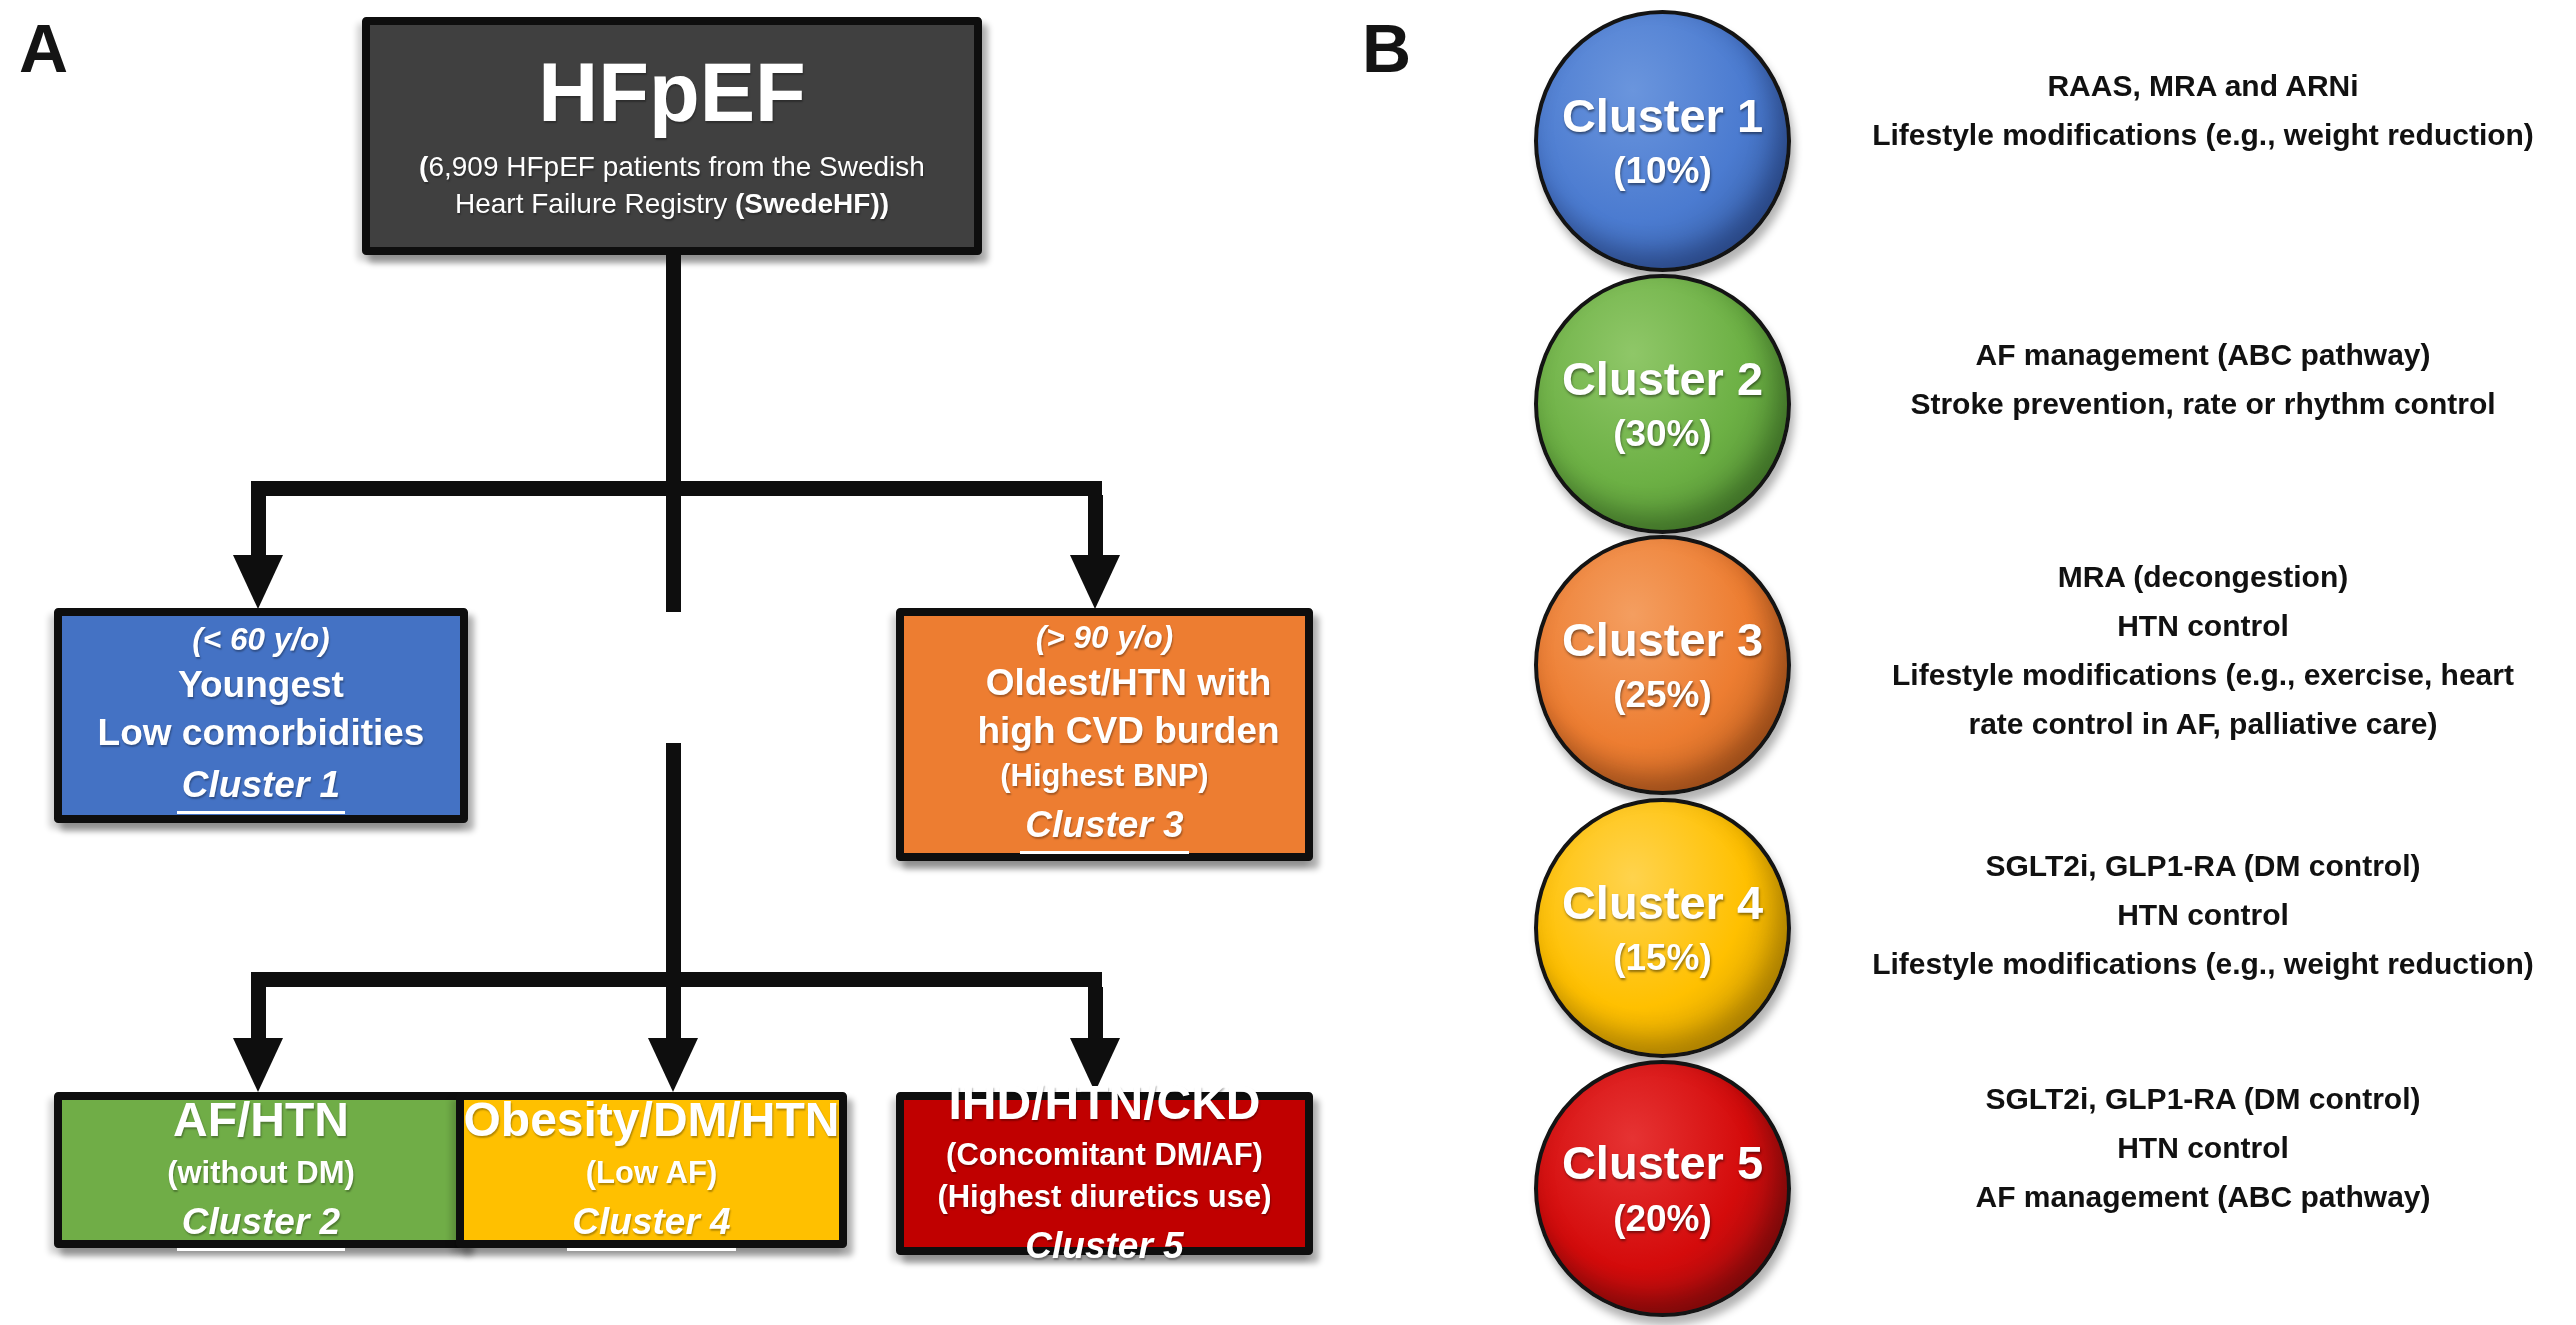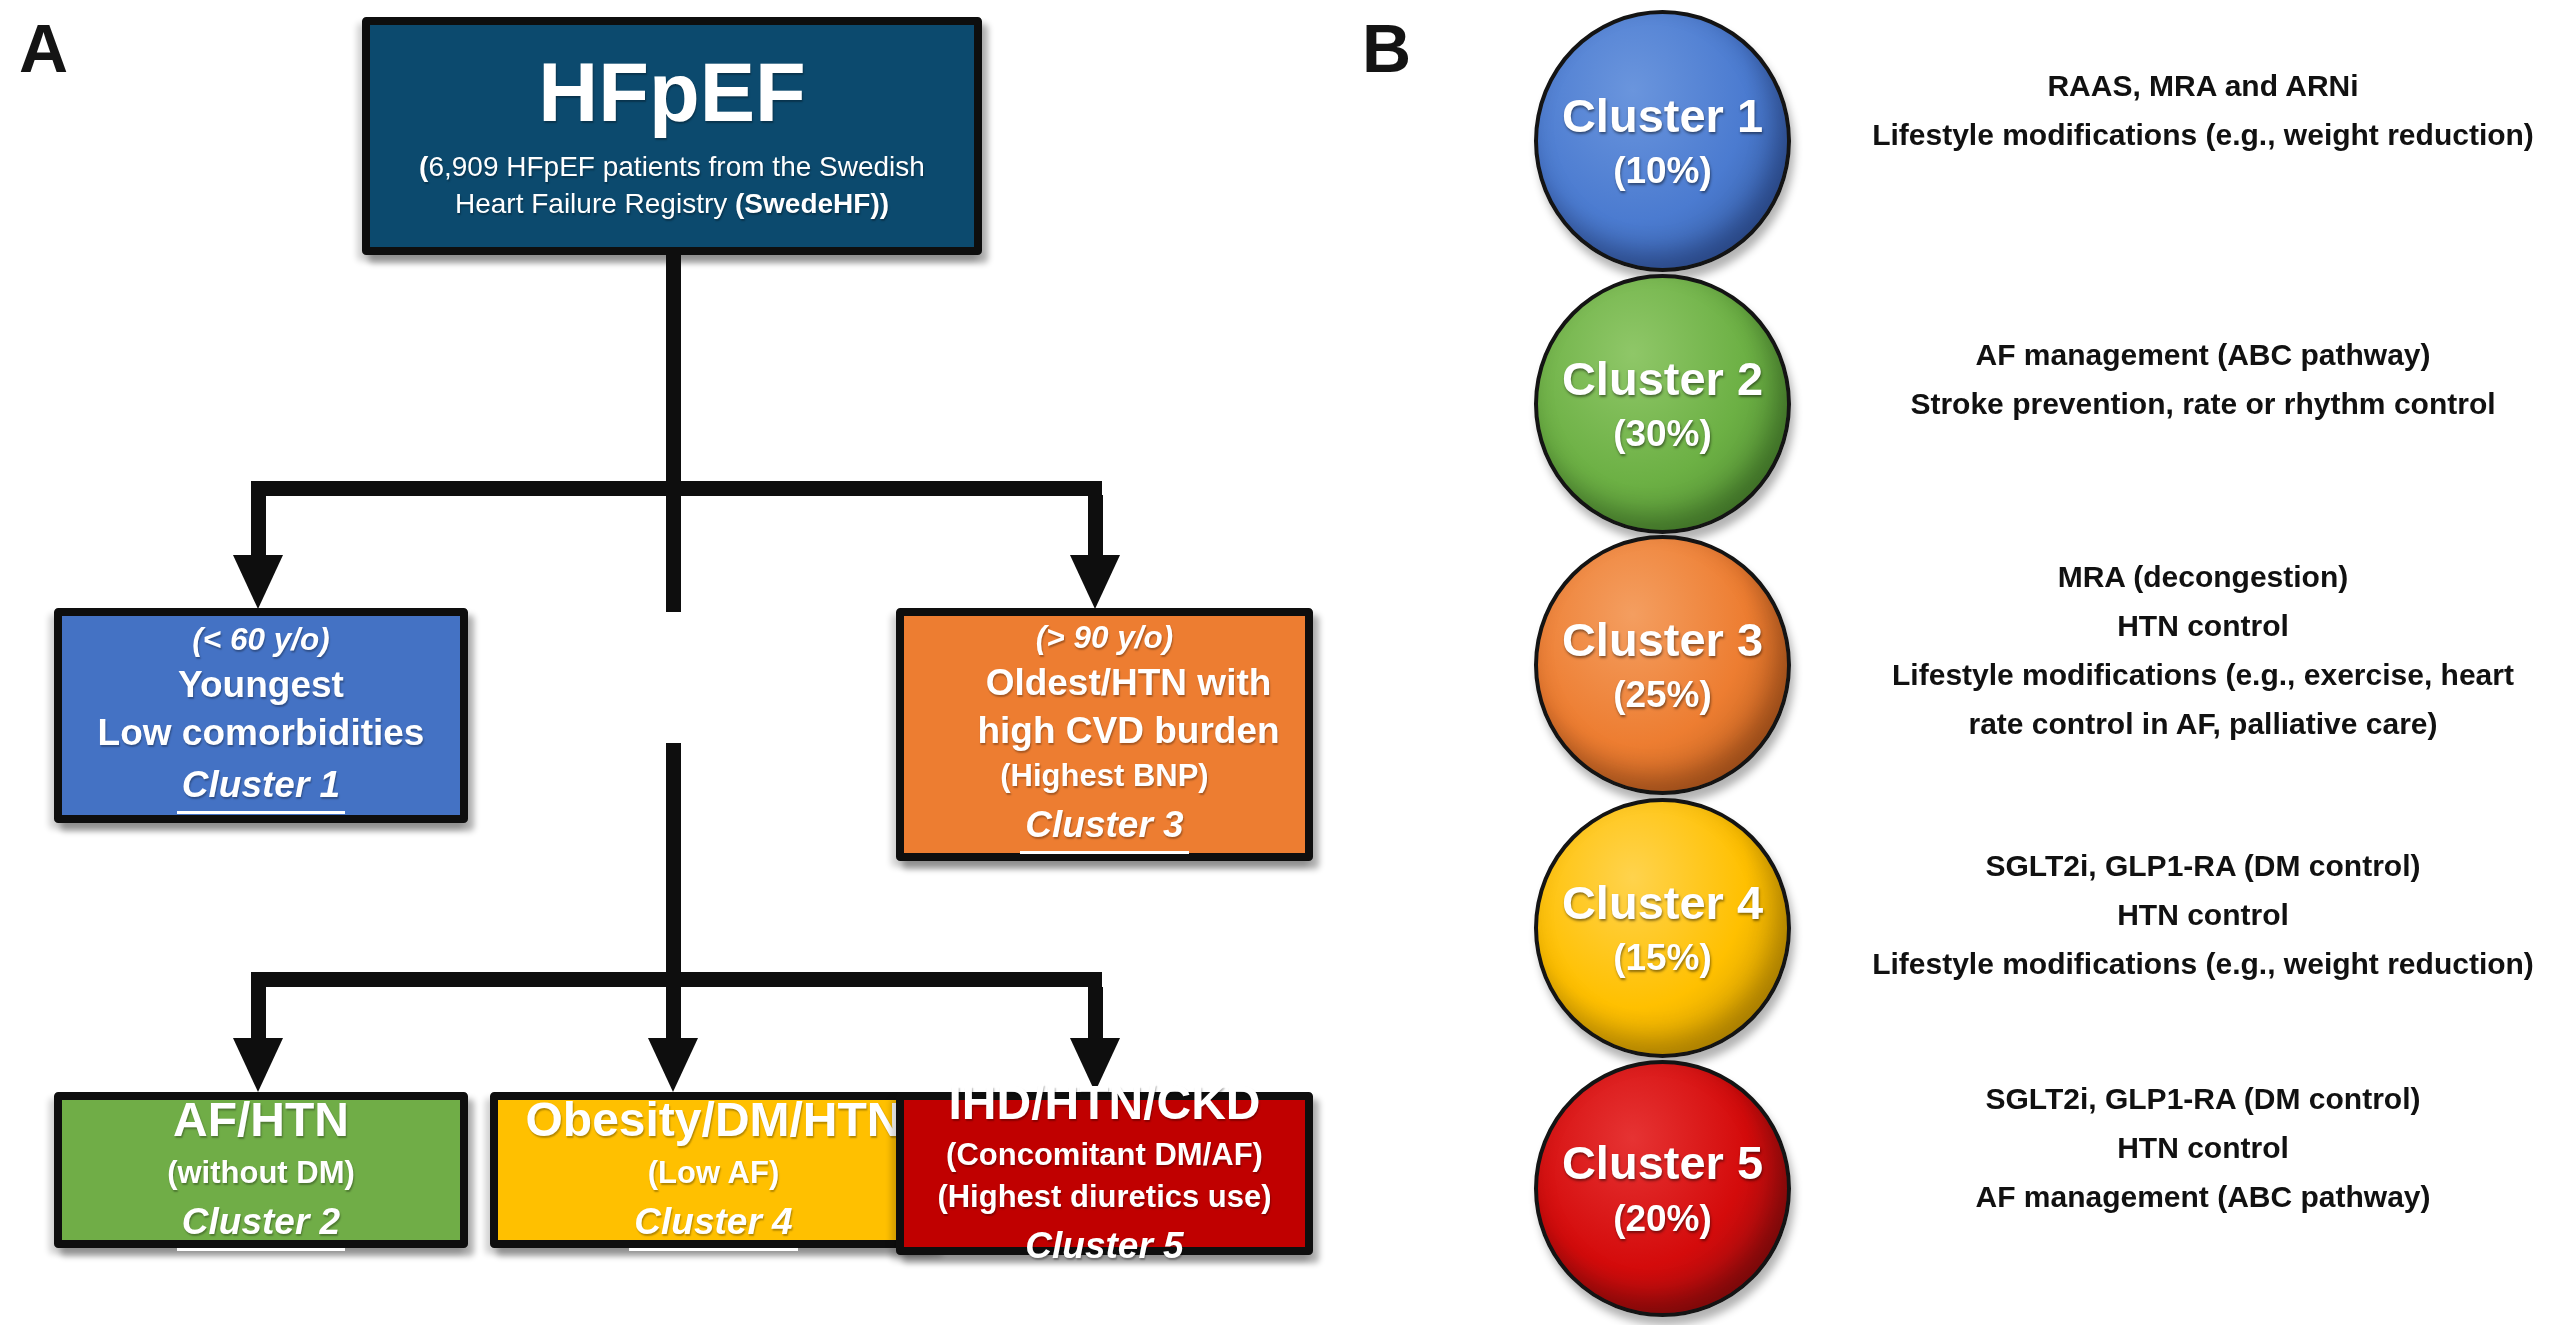--- a/index.html
+++ b/index.html
@@ -11,21 +11,21 @@
     position:absolute;font-size:68px;font-weight:800;color:#141414;line-height:1;
   }
   
   .abox{
     position:absolute;box-sizing:border-box;border:8.5px solid #0e0e0e;border-radius:4.3px;
     color:#ffffff;text-align:center;display:flex;flex-direction:column;
     justify-content:center;align-items:center;
     box-shadow:6px 7.7px 6.8px rgba(0,0,0,0.32), -4.3px 6px 6.8px rgba(0,0,0,0.18);
     text-shadow:0.9px 1.7px 1.7px rgba(0,0,0,0.3);
   }
-  .bg-rootred{background:#0c4a6e;}
+  .bg-rootred{background:#404040;}
   .bg-blue{background:#4472c4;}
   .bg-lgreen{background:#a9d18e;}
   .bg-orange{background:#ed7d31;}
   .bg-green{background:#70ad47;}
   .bg-yellow{background:#ffc000;}
   .bg-darkred{background:#c00000;}
   .root-title{font-size:83px;font-weight:800;line-height:1.05;margin-bottom:12px;}
   .root-sub{font-size:28px;line-height:1.32;padding:0 22px;font-weight:400;}
   .root-sub .b{font-weight:800;}
   .age{font-style:italic;font-weight:700;font-size:31.5px;line-height:1.4;}
@@ -113,21 +113,21 @@
   <div class="tri" style="left:648px;top:1038px;"></div>
   <div class="line" style="left:1088px;top:987px;width:14.5px;height:53px;"></div>
   <div class="tri" style="left:1070px;top:1038px;"></div>
 
   <div class="abox bg-green" style="left:54px;top:1092px;width:414px;height:156px;">
     <div class="t47">AF/HTN</div>
     <div class="note">(without DM)</div>
     <div class="cluster-label">Cluster 2</div>
   </div>
 
-  <div class="abox bg-yellow" style="left:490px;top:1092px;width:447px;height:156px;">
+  <div class="abox bg-yellow" style="left:456px;top:1092px;width:391px;height:156px;">
     <div class="t47">Obesity/DM/HTN</div>
     <div class="note">(Low AF)</div>
     <div class="cluster-label">Cluster 4</div>
   </div>
 
   <div class="abox bg-darkred" style="left:896px;top:1092px;width:417px;height:163px;">
     <div class="t47">IHD/HTN/CKD</div>
     <div class="note">(Concomitant DM/AF)</div>
     <div class="note">(Highest diuretics use)</div>
     <div class="cluster-label">Cluster 5</div>

